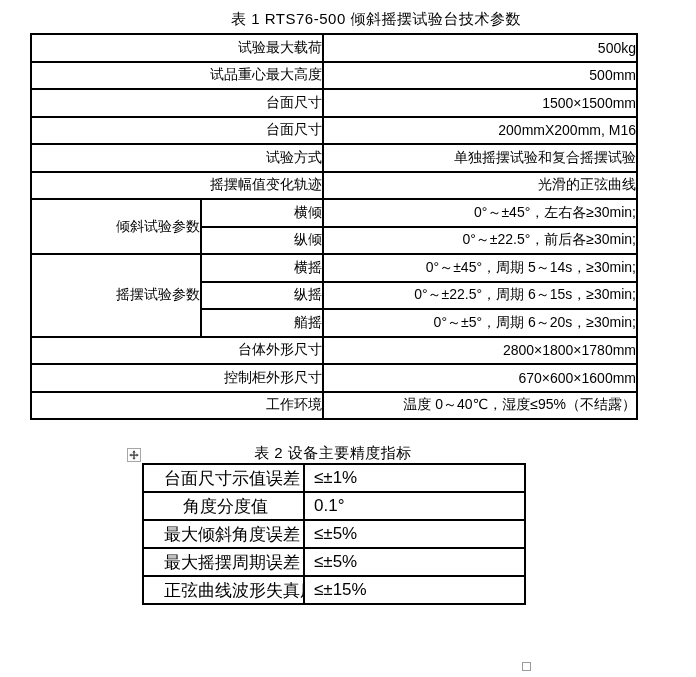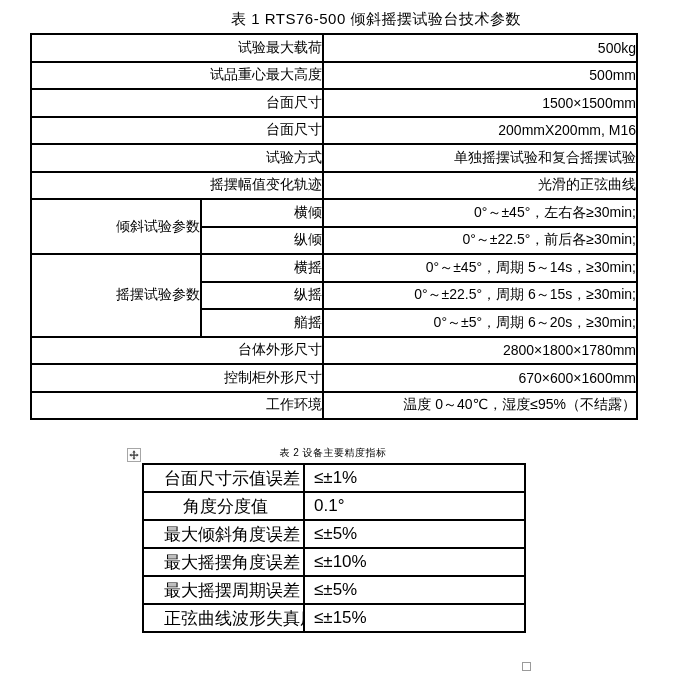--- a/index.html
+++ b/index.html
@@ -19,21 +19,21 @@
   }
   .t1{position:absolute;left:30px;top:33px;width:606px;}
   .t1 td{height:25.5px;}
   .t2{position:absolute;left:142px;top:463px;width:382px;}
   .t2 td{height:26px;font-size:17px;}
   .t2 td.lbl{text-align:left;padding-left:20px;}
   .t2 tr:nth-child(2) td.lbl{text-align:center;padding-left:4px;}
   .t2 td.val{text-align:left;padding-left:9px;}
   .t2-title{
     position:absolute;left:142px;top:444px;width:382px;text-align:center;
-    font-size:10px;line-height:17px;letter-spacing:0.5px;
+    font-size:15px;line-height:17px;letter-spacing:0.5px;
   }
   .move-handle{
     position:absolute;left:127px;top:448px;width:12px;height:12px;
     border:1px solid #a6a6a6;background:#fdfdfd;
     display:flex;align-items:center;justify-content:center;cursor:move;
   }
   .move-handle svg{width:10px;height:10px;display:block;}
   .resize-handle{
     position:absolute;left:522px;top:662px;width:7px;height:7px;
     border:1px solid #9a9a9a;background:#ffffff;cursor:nwse-resize;
@@ -132,24 +132,20 @@
     </tr>
     <tr>
       <td class="lbl">角度分度值</td>
       <td class="val">0.1°</td>
     </tr>
     <tr>
       <td class="lbl">最大倾斜角度误差</td>
       <td class="val">≤±5%</td>
     </tr>
     <tr>
-      <td class="lbl">最大摇摆角度误差</td>
-      <td class="val">≤±10%</td>
-    </tr>
-    <tr>
       <td class="lbl">最大摇摆周期误差</td>
       <td class="val">≤±5%</td>
     </tr>
     <tr>
       <td class="lbl">正弦曲线波形失真度</td>
       <td class="val">≤±15%</td>
     </tr>
   </tbody>
 </table>
 

